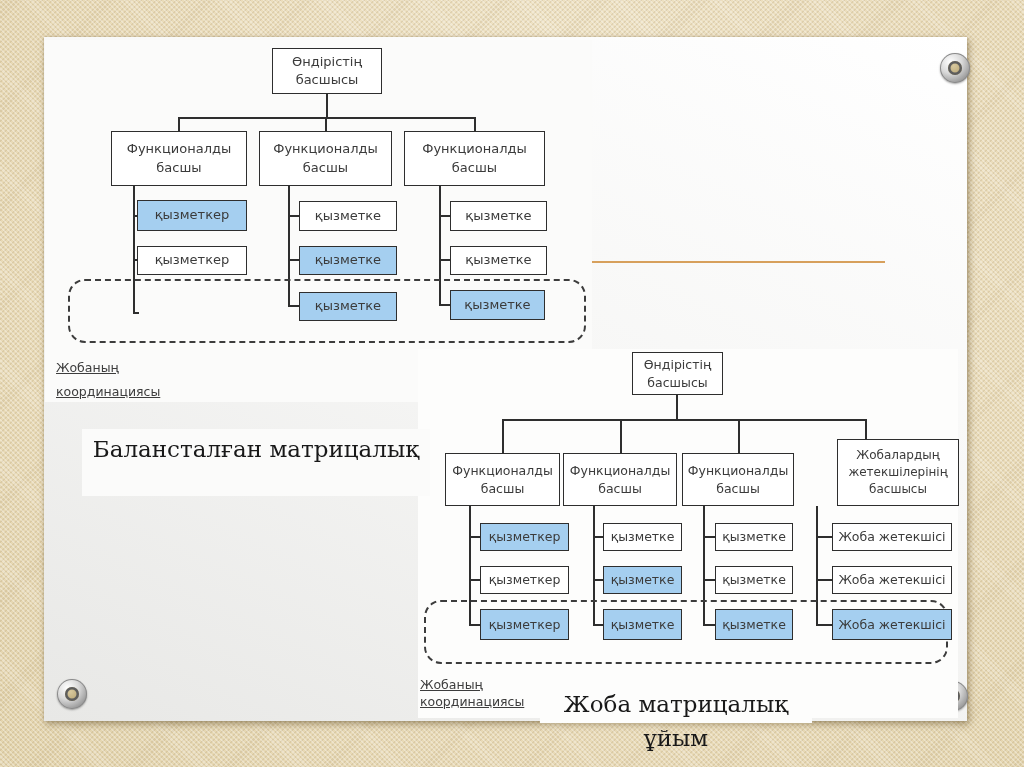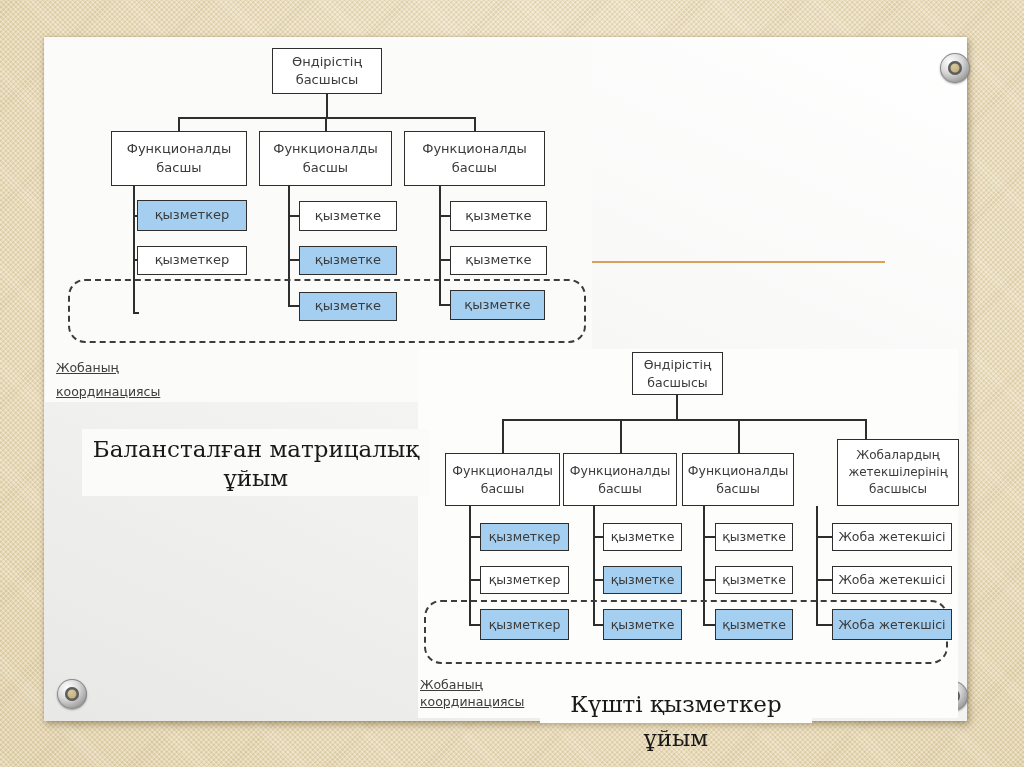--- a/index.html
+++ b/index.html
@@ -95,21 +95,20 @@
     <div class="obox hl" style="left:405px;top:250px;width:95px;height:30px;">қызметке</div>
 
     <div class="coord-label" style="left:11px;top:316px;line-height:24px;">
       <div>Жобаның</div>
       <div>координациясы</div>
     </div>
   </div>
 
   <div class="caption caption1">
     <div>Балансталған матрицалық</div>
-    <div>ұйым</div>
   </div>
 
   <div class="chart chart2">
 
     <i class="ln" style="left:258px;top:46px;width:2px;height:25px;"></i>
     <i class="ln" style="left:84px;top:70px;width:365px;height:2px;"></i>
     <i class="ln" style="left:84px;top:70px;width:2px;height:34px;"></i>
     <i class="ln" style="left:202px;top:70px;width:2px;height:34px;"></i>
     <i class="ln" style="left:320px;top:70px;width:2px;height:34px;"></i>
     <i class="ln" style="left:447px;top:70px;width:2px;height:20px;"></i>
@@ -153,15 +152,15 @@
     <div class="obox" style="left:414px;top:174px;width:120px;height:28px;">Жоба жетекшісі</div>
     <div class="obox" style="left:414px;top:217px;width:120px;height:28px;">Жоба жетекшісі</div>
     <div class="obox hl" style="left:414px;top:260px;width:120px;height:31px;">Жоба жетекшісі</div>
 
     <div class="coord-label" style="left:2px;top:327px;line-height:17px;">
       <div>Жобаның</div>
       <div>координациясы</div>
     </div>
   </div>
 
-  <div class="caption caption2">Күшті қызметкер ұйым</div>
+  <div class="caption caption2">Жоба матрицалық ұйым</div>
 
 </div>
 
 </body></html>

